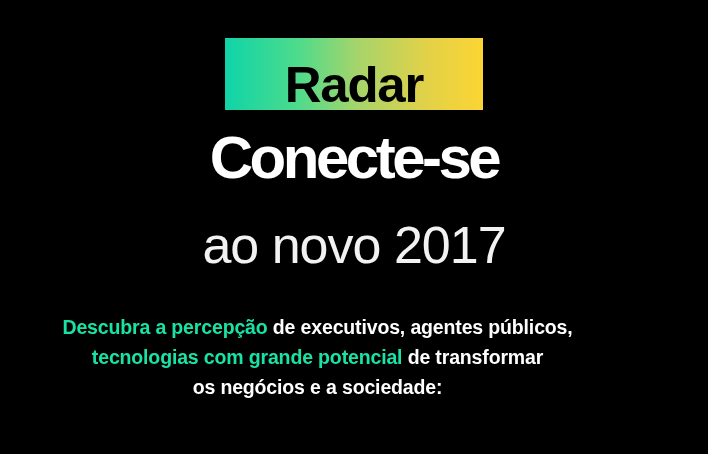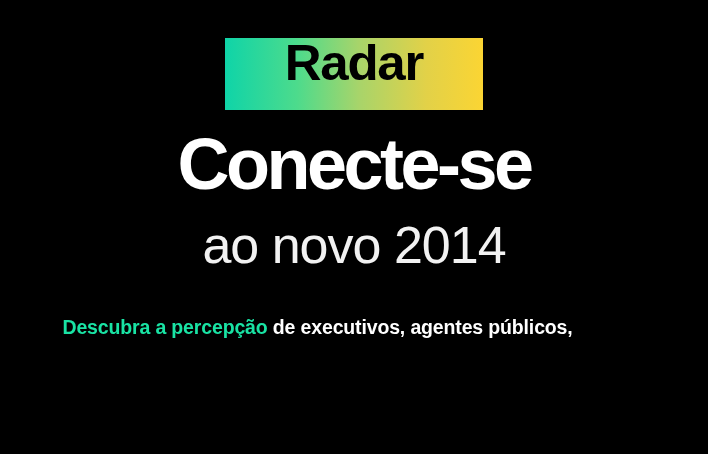--- a/index.html
+++ b/index.html
@@ -30,21 +30,21 @@
     left: 0;
     width: 708px;
     display: flex;
     justify-content: center;
   }
 
   .badge {
     width: 258px;
     height: 72px;
     display: flex;
-    align-items: flex-start;
+    align-items: flex-end;
     justify-content: center;
     background: linear-gradient(90deg, #0fd4a8 0%, #4ddb8c 28%, #a8d46a 52%, #e2d148 78%, #fbd533 100%);
   }
 
   .badge-label {
     font-family: "Liberation Sans", sans-serif;
     font-size: 50px;
     font-weight: 700;
     color: #000000;
     letter-spacing: -1.2px;
@@ -52,21 +52,21 @@
     transform: scaleX(1.02);
   }
 
   
   .headline {
     position: absolute;
     top: 128px;
     left: 0;
     width: 708px;
     text-align: center;
-    font-size: 72px;
+    font-size: 60px;
     font-weight: 700;
     color: #ffffff;
     line-height: 1;
     letter-spacing: -3.5px;
     white-space: nowrap;
   }
 
   .subheadline {
     position: absolute;
     top: 219px;
@@ -114,26 +114,32 @@
 <div class="poster">
 
   <div class="badge-row">
     <div class="badge">
       <span class="badge-label">Radar</span>
     </div>
   </div>
 
   <div class="headline">Conecte-se</div>
 
-  <div class="subheadline">ao novo 2014</div>
+  <div class="subheadline">ao novo 2017</div>
 
   <div class="body-copy">
 
     <span class="line">
       <span class="hl">Descubra a percepção</span><span class="wht"> de executivos, agentes públicos,</span>
     </span>
 
 
+    <span class="line">
+      <span class="hl">tecnologias com grande potencial</span><span class="wht"> de transformar</span>
+    </span>
 
+    <span class="line">
+      <span class="wht">os negócios e a sociedade:</span>
+    </span>
 
   </div>
 
 </div>
 
 </body></html>

